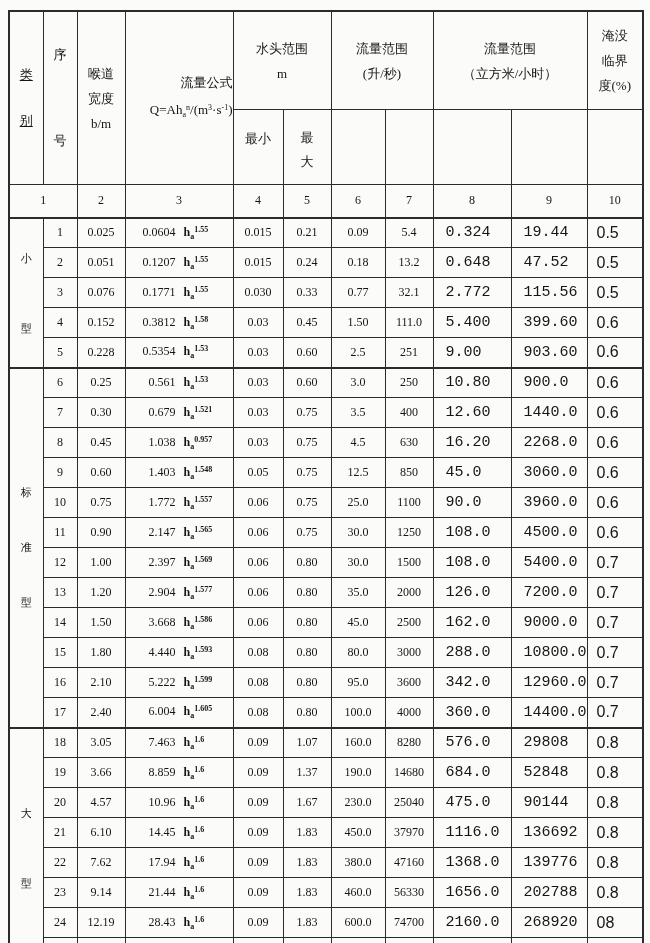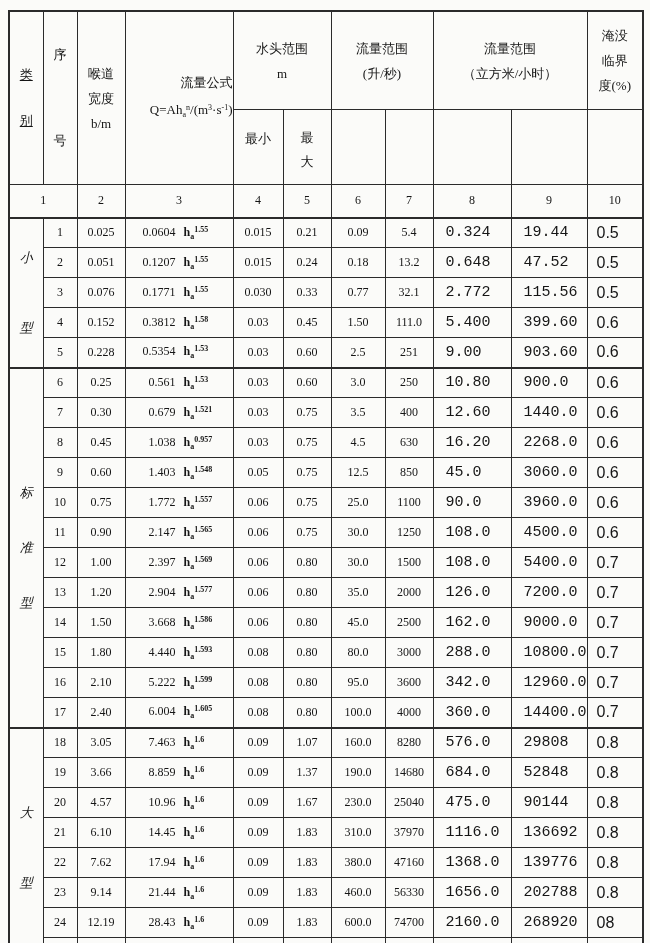--- a/index.html
+++ b/index.html
@@ -28,21 +28,21 @@
   .c-formula { font-size:12px; text-align:left; }
   .c-formula .coef { display:inline-block; width:50px; text-align:right; }
   .c-formula .hvar { display:inline-block; margin-left:8px;font-weight:bold; }
   sub { font-size:8px; vertical-align:-3px; }
   sup { font-size:8px; vertical-align:4px; }
   .c-m3 { font-size:15px; font-family:Liberation Mono, monospace;
     text-align:left; padding-left:12px; }
   .c-crit { font-size:16px; font-family:"Liberation Sans","DejaVu Sans",sans-serif;
     text-align:left; padding-left:9px; }
   tbody tr.group-start td { border-top:2px solid #2b2b2b; }
-  .cat-cell { font-size:13px;font-style:italic; }
+  .cat-cell { font-size:11px; }
 </style>
 </head>
 <body>
 
 <div class="page">
   <table>
     <colgroup>
       <col style="width:34px">
         <col style="width:34px">
         <col style="width:48px">
@@ -351,21 +351,21 @@
           <td class="c-m3">475.0</td>
           <td class="c-m3">90144</td>
           <td class="c-crit">0.8</td>
         </tr>
         <tr>
           <td class="c-seq">21</td>
           <td class="c-b">6.10</td>
           <td class="c-formula"><span class="coef">14.45</span><span class="hvar">h<sub>a</sub><sup>1.6</sup></span></td>
           <td class="c-h">0.09</td>
           <td class="c-h">1.83</td>
-          <td class="c-ls">310.0</td>
+          <td class="c-ls">450.0</td>
           <td class="c-ls">37970</td>
           <td class="c-m3">1116.0</td>
           <td class="c-m3">136692</td>
           <td class="c-crit">0.8</td>
         </tr>
         <tr>
           <td class="c-seq">22</td>
           <td class="c-b">7.62</td>
           <td class="c-formula"><span class="coef">17.94</span><span class="hvar">h<sub>a</sub><sup>1.6</sup></span></td>
           <td class="c-h">0.09</td>

